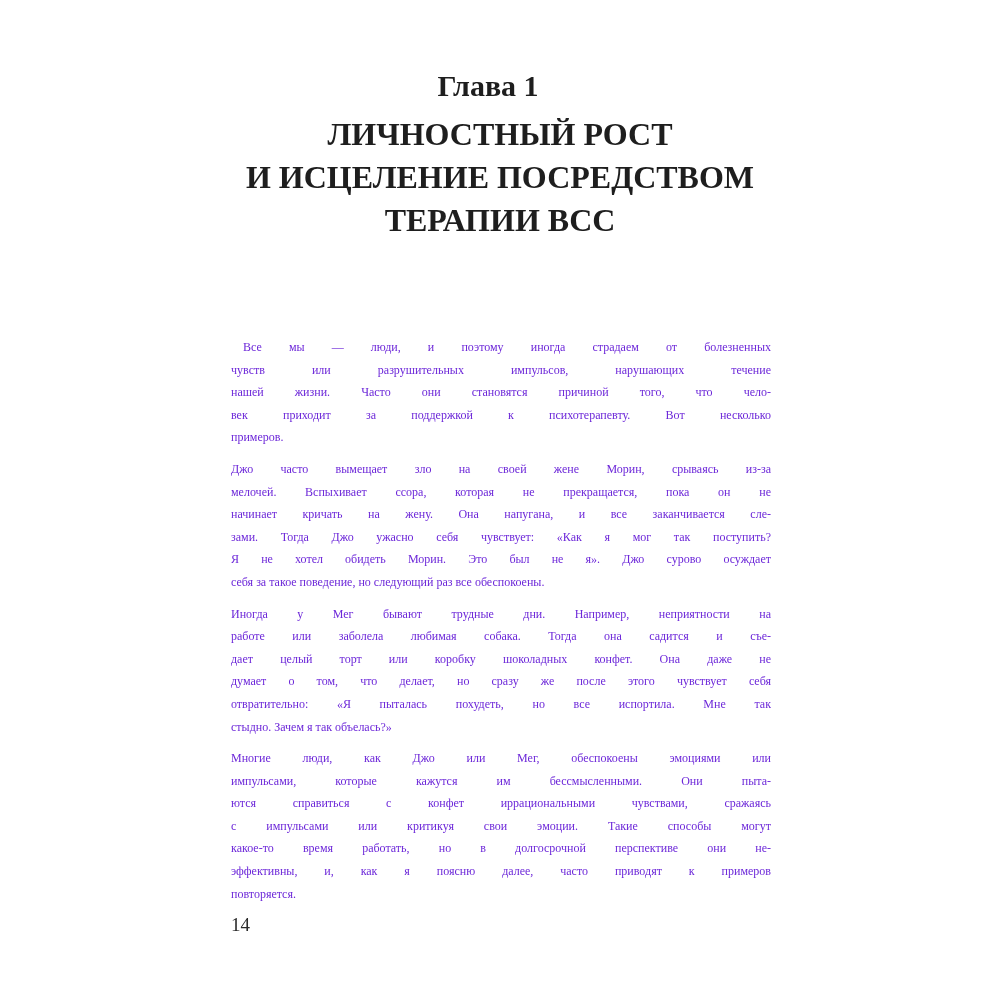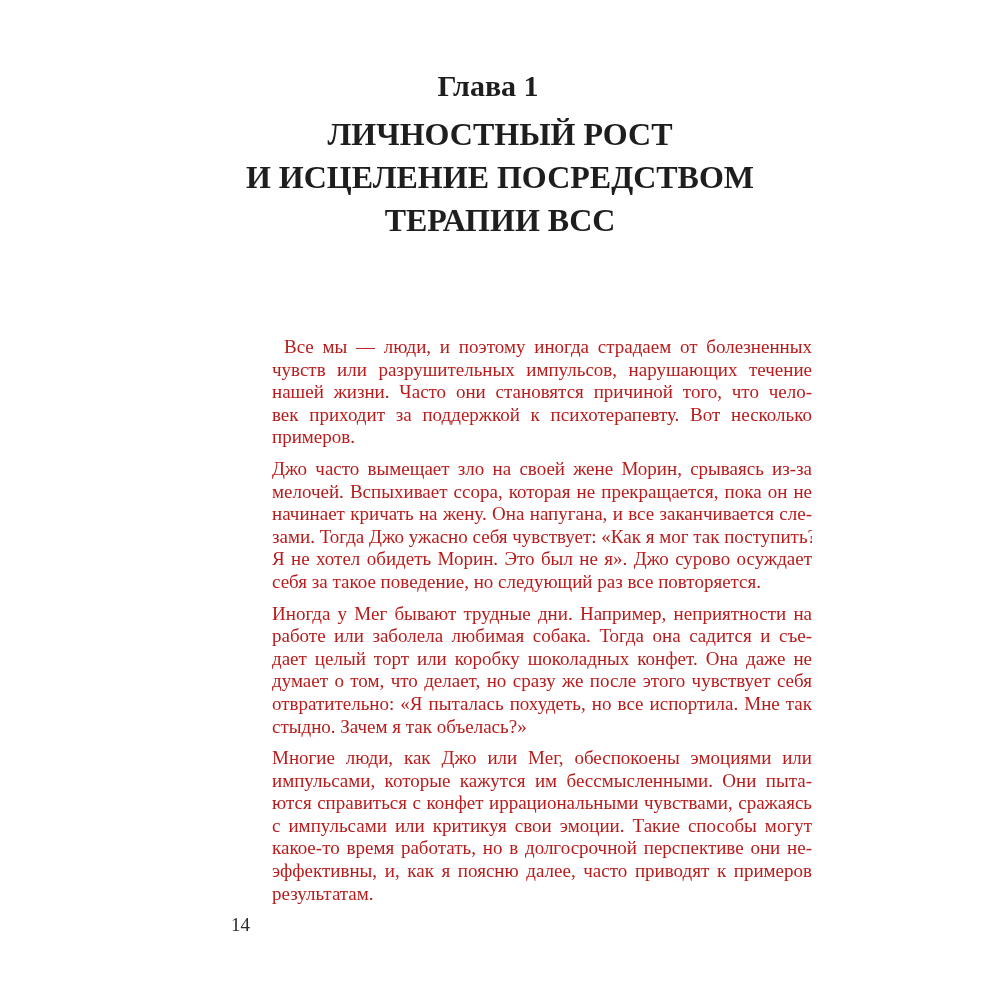--- a/index.html
+++ b/index.html
@@ -42,24 +42,23 @@
   }
   .title-line {
     display: block;
     text-align: center;
   }
   .body-text {
     position: absolute;
     top: 336px;
     left: 231px;
     width: 540px;
-    font-size: 19px;
+    font-size: 12px;
     line-height: 22.6px;
-    color: #b91c1c;
-    margin-left: 41px;
+    color: #6d28d9;
   }
   .paragraph {
     margin: 0 0 9px 0;
   }
   .line {
     height: 22.6px;
     overflow: hidden;
     text-align: justify;
     text-align-last: justify;
     white-space: nowrap;
@@ -102,39 +101,39 @@
       <div class="line">век приходит за поддержкой к психотерапевту. Вот несколько</div>
       <div class="line para-end">примеров.</div>
     </div>
 
     <div class="paragraph">
       <div class="line">Джо часто вымещает зло на своей жене Морин, срываясь из-за</div>
       <div class="line">мелочей. Вспыхивает ссора, которая не прекращается, пока он не</div>
       <div class="line">начинает кричать на жену. Она напугана, и все заканчивается сле-</div>
       <div class="line">зами. Тогда Джо ужасно себя чувствует: «Как я мог так поступить?</div>
       <div class="line">Я не хотел обидеть Морин. Это был не я». Джо сурово осуждает</div>
-      <div class="line para-end">себя за такое поведение, но следующий раз все повторяется.</div>
+      <div class="line para-end">себя за такое поведение, но следующий раз все обеспокоены.</div>
     </div>
 
     <div class="paragraph">
       <div class="line">Иногда у Мег бывают трудные дни. Например, неприятности на</div>
       <div class="line">работе или заболела любимая собака. Тогда она садится и съе-</div>
       <div class="line">дает целый торт или коробку шоколадных конфет. Она даже не</div>
       <div class="line">думает о том, что делает, но сразу же после этого чувствует себя</div>
       <div class="line">отвратительно: «Я пыталась похудеть, но все испортила. Мне так</div>
       <div class="line para-end">стыдно. Зачем я так объелась?»</div>
     </div>
 
     <div class="paragraph">
       <div class="line">Многие люди, как Джо или Мег, обеспокоены эмоциями или</div>
       <div class="line">импульсами, которые кажутся им бессмысленными. Они пыта-</div>
       <div class="line">ются справиться с конфет иррациональными чувствами, сражаясь</div>
       <div class="line">с импульсами или критикуя свои эмоции. Такие способы могут</div>
       <div class="line">какое-то время работать, но в долгосрочной перспективе они не-</div>
       <div class="line">эффективны, и, как я поясню далее, часто приводят к примеров</div>
-      <div class="line para-end">результатам.</div>
+      <div class="line para-end">повторяется.</div>
     </div>
 
   </div>
 
   <div class="page-number">14</div>
 
 </div>
 
 </body></html>

